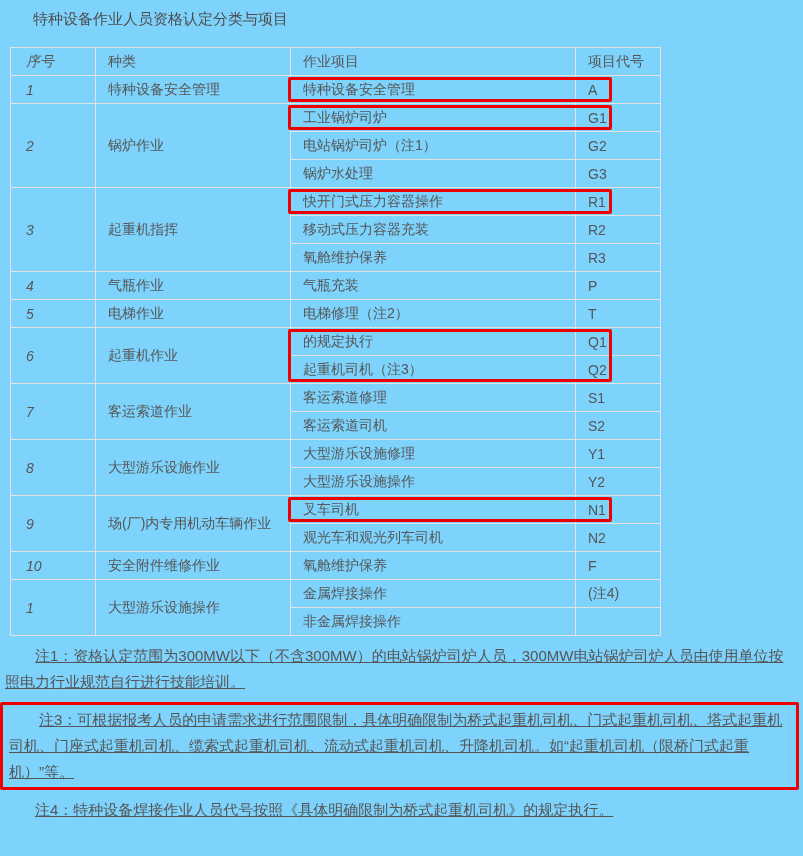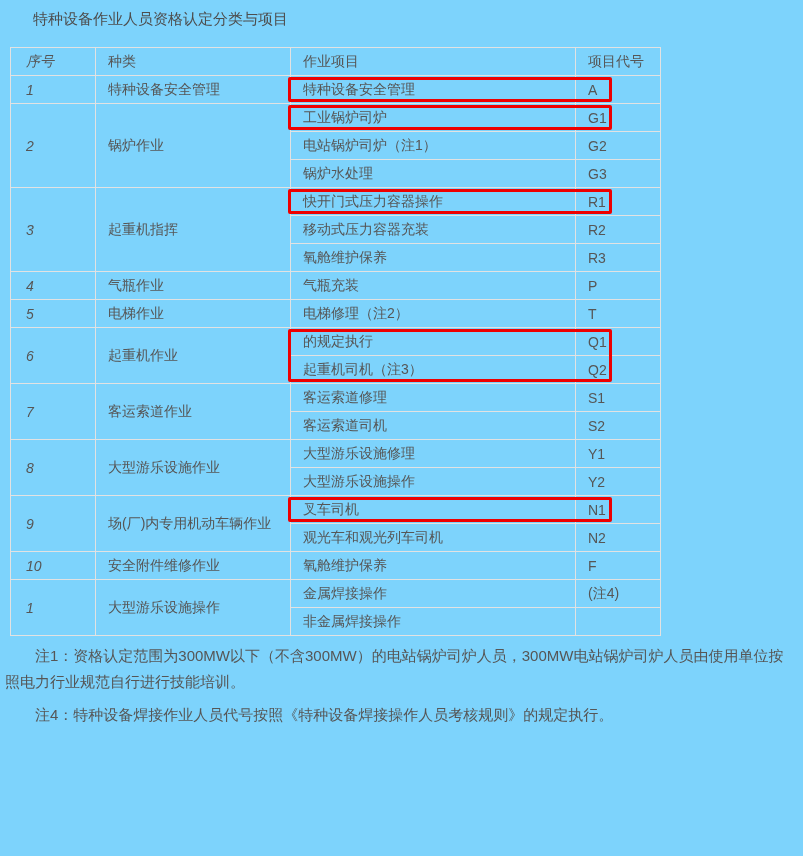--- a/index.html
+++ b/index.html
@@ -51,20 +51,21 @@
   .hlbox {
     position: absolute;
     border: 3px solid var(--red);
     border-radius: 2px;
     pointer-events: none;
   }
   .notes {
     margin: 0;
     padding: 0;
     font-size: 15px;
+    text-decoration: underline;
   }
   .note {
     margin: 7px 0;
     line-height: 26px;
     text-indent: 2em;
     color: var(--text);
   }
   .note.hl {
     border: 3px solid var(--red);
     border-radius: 2px;
@@ -195,20 +196,21 @@
         </tr>
         <tr>
           <td>非金属焊接操作</td>
           <td></td>
         </tr>
       </tbody>
   </table>
 
   <div class="notes" id="notes">
       <p class="note">注1：资格认定范围为300MW以下（不含300MW）的电站锅炉司炉人员，300MW电站锅炉司炉人员由使用单位按照电力行业规范自行进行技能培训。</p>
-      <p class="note">注4：特种设备焊接作业人员代号按照《特种设备焊接操作人员考核规则》的规定执行。</p>
+      <p class="note hl">注3：可根据报考人员的申请需求进行范围限制，具体明确限制为桥式起重机司机、门式起重机司机、塔式起重机司机、门座式起重机司机、缆索式起重机司机、流动式起重机司机、升降机司机。如“起重机司机（限桥门式起重机）”等。</p>
+      <p class="note">注4：特种设备焊接作业人员代号按照《具体明确限制为桥式起重机司机》的规定执行。</p>
     </div>
 <div class="hlbox" style="left: 287.5px; top: 76.5px; width: 324px; height: 25px;"></div>
     <div class="hlbox" style="left: 287.5px; top: 104.5px; width: 324px; height: 25px;"></div>
     <div class="hlbox" style="left: 287.5px; top: 188.5px; width: 324px; height: 25px;"></div>
     <div class="hlbox" style="left: 287.5px; top: 328.5px; width: 324px; height: 53px;"></div>
     <div class="hlbox" style="left: 287.5px; top: 496.5px; width: 324px; height: 25px;"></div>
   </div>
 
 </body></html>

